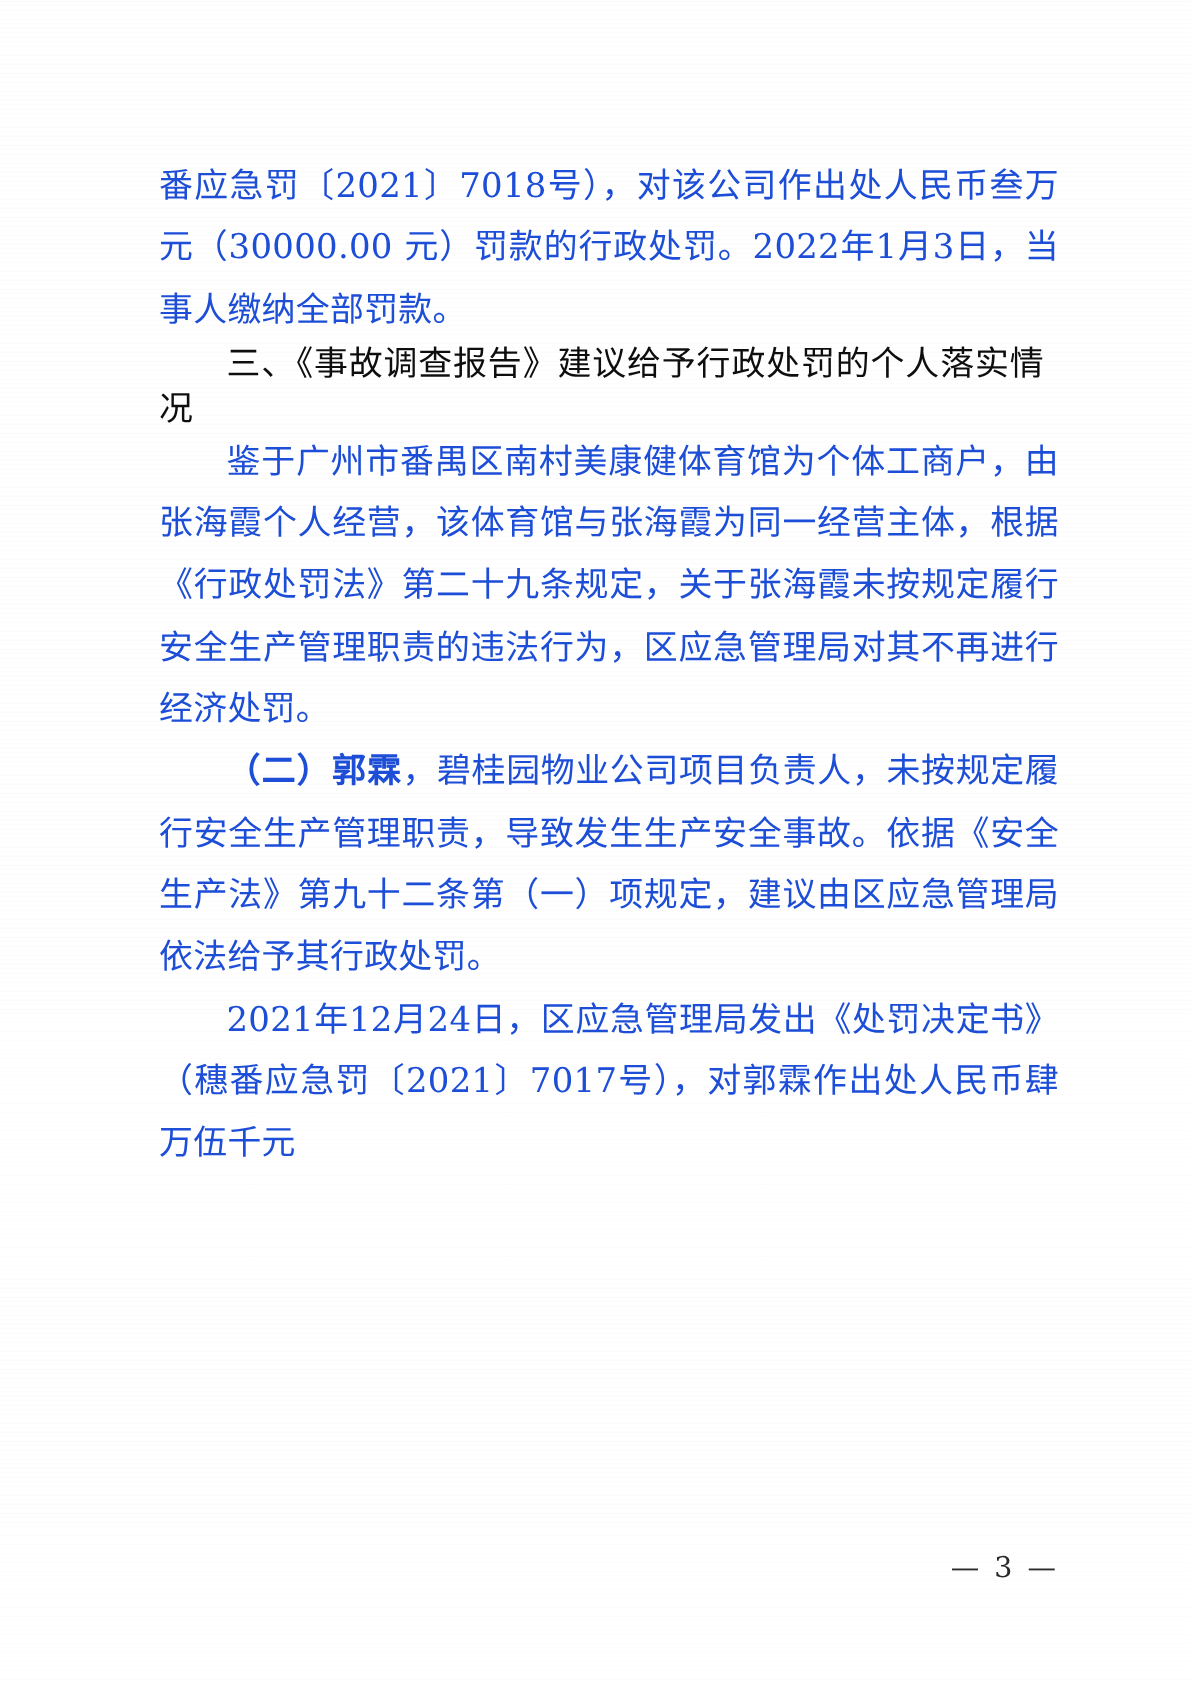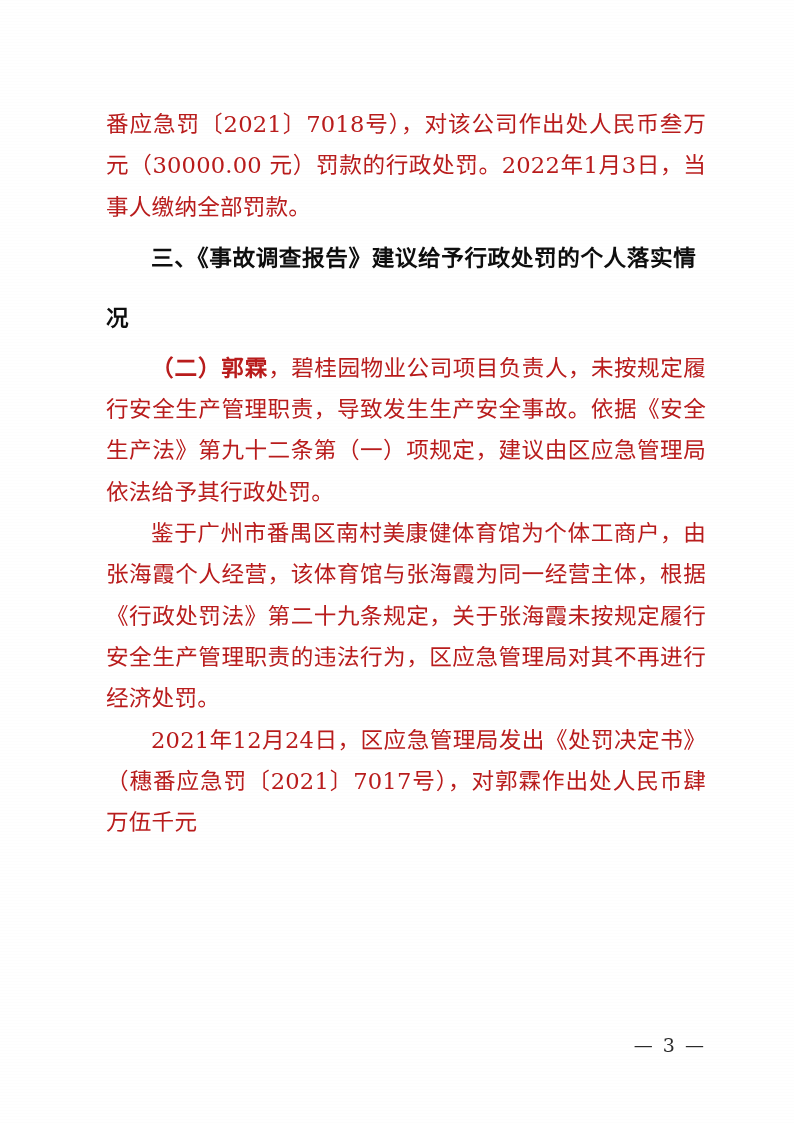--- a/index.html
+++ b/index.html
@@ -36,21 +36,21 @@
   .para {
     margin: 0 0 0 0;
     font-size: 22.6px;
     line-height: 41.3px;
     text-align: justify;
     text-justify: inter-ideograph;
     text-align-last: left;
     letter-spacing: 0.2px;
     font-family: "DejaVu Serif", "Liberation Serif", serif;
     font-weight: 400;
-    color: #b91c1c;
+    color: #1d4ed8;
   }
 
   
   .para.cont {
     text-indent: 0;
   }
   
   .para.indent {
     text-indent: 45px;
   }
@@ -58,23 +58,23 @@
   
   .bold-run {
     font-weight: 700;
     letter-spacing: 0.6px;
   }
 
   
   .heading {
     margin: 0;
     font-size: 22.6px;
-    line-height: 60px;
+    line-height: 30px;
     text-indent: 45px;
-    font-weight: 700;
+    font-weight: 400;
     letter-spacing: 0.6px;
     color: #0e0e0e;
     font-family: "DejaVu Serif", "Liberation Serif", serif;
   }
 
   
   .page-number {
     position: absolute;
     right: 88px;
     top: 1034px;
@@ -103,23 +103,23 @@
 
   <div class="doc-body">
 
     <p class="para cont">番应急罚〔2021〕7018号），对该公司作出处人民币叁万元（30000.00 元）罚款的行政处罚。2022年1月3日，当事人缴纳全部罚款。</p>
 
 
 
     <p class="heading">三、《事故调查报告》建议给予行政处罚的个人落实情况</p>
 
 
+    <p class="para indent">鉴于广州市番禺区南村美康健体育馆为个体工商户，由张海霞个人经营，该体育馆与张海霞为同一经营主体，根据《行政处罚法》第二十九条规定，关于张海霞未按规定履行安全生产管理职责的违法行为，区应急管理局对其不再进行经济处罚。</p>
+
     <p class="para indent"><span class="bold-run">（二）郭霖</span><span>，碧桂园物业公司项目负责人，未按规定履行安全生产管理职责，导致发生生产安全事故。依据《安全生产法》第九十二条第（一）项规定，建议由区应急管理局依法给予其行政处罚。</span></p>
-
-    <p class="para indent">鉴于广州市番禺区南村美康健体育馆为个体工商户，由张海霞个人经营，该体育馆与张海霞为同一经营主体，根据《行政处罚法》第二十九条规定，关于张海霞未按规定履行安全生产管理职责的违法行为，区应急管理局对其不再进行经济处罚。</p>
 
     <p class="para indent">2021年12月24日，区应急管理局发出《处罚决定书》（穗番应急罚〔2021〕7017号），对郭霖作出处人民币肆万伍千元</p>
 
   </div>
 
   <div class="page-number">— 3 —</div>
 
   <div class="scan-noise"></div>
 </div>
 

